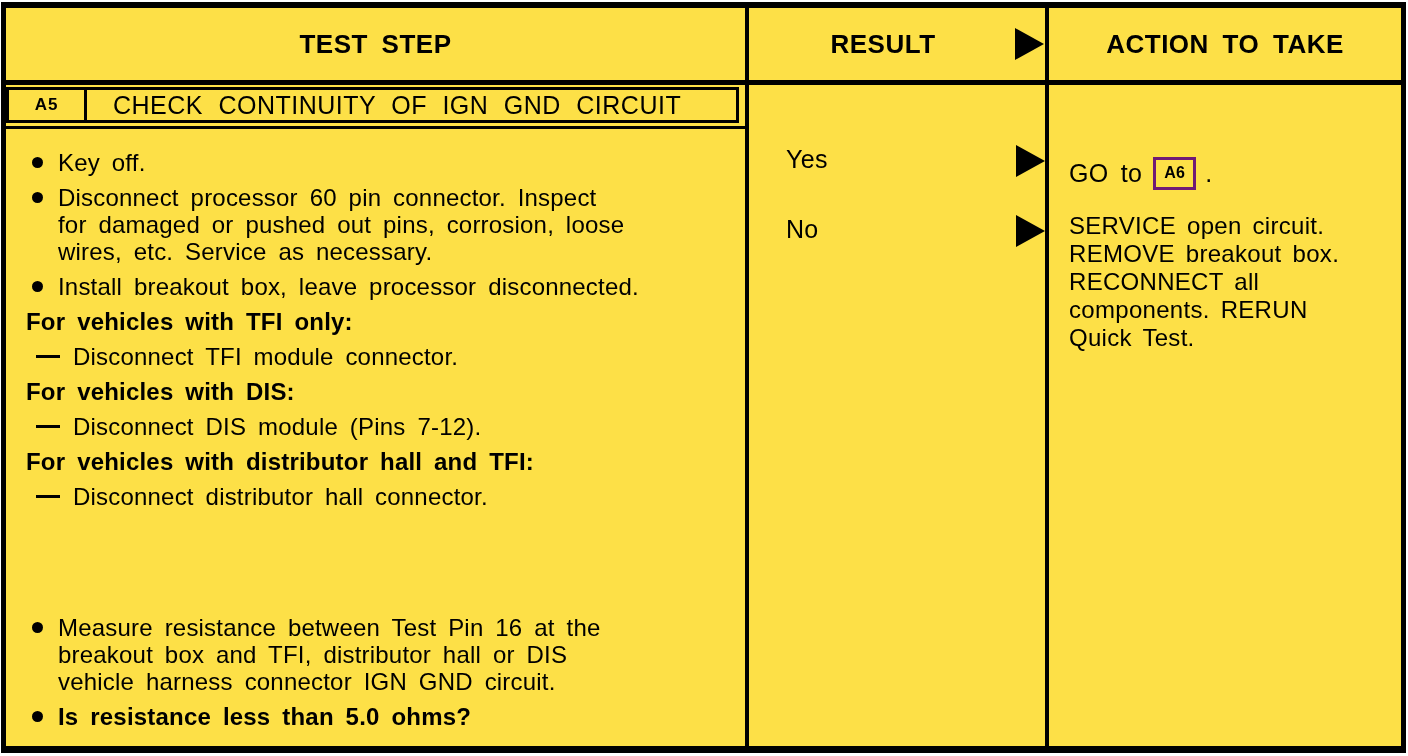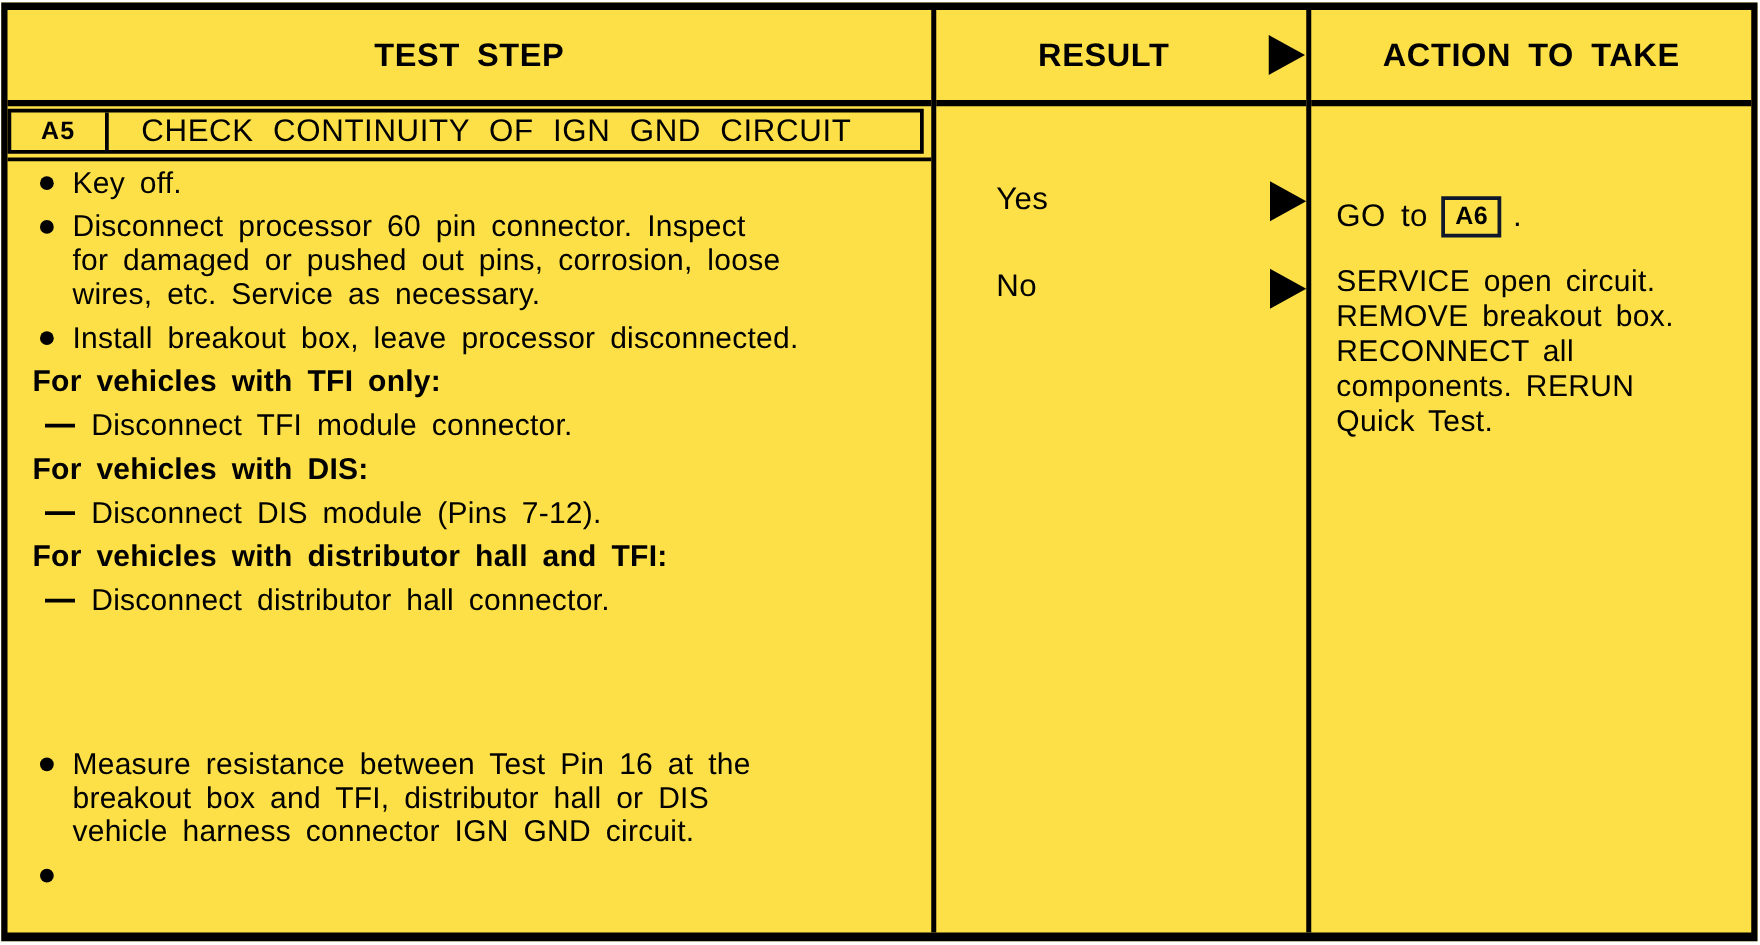--- a/index.html
+++ b/index.html
@@ -45,70 +45,70 @@
   .step-head{
     display:flex;flex-direction:row;
     margin:2px 6px 0 0;
     border:3px solid #000;
     height:30px;
   }
   .step-id{
     width:75px;flex:none;
     border-right:3px solid #000;
     display:flex;align-items:center;justify-content:center;
-    font-weight:bold;font-size:20px;letter-spacing:1px;
+    font-weight:bold;font-size:17px;letter-spacing:1px;
   }
   .step-title{
     flex:1;display:flex;align-items:center;
     padding-left:26px;
     font-size:25px;letter-spacing:0.5px;word-spacing:8px;
     white-space:nowrap;overflow:hidden;
   }
   .step-rule{height:3px;background:#000;margin-top:3px;}
   
   .step-items{
-    padding:4px 8px 0 20px;
+    padding:20px 8px 0 20px;
     font-size:24px;line-height:27px;
     word-spacing:5px;letter-spacing:0.2px;
   }
   .item{position:relative;margin:0 0 8px 0;white-space:pre-line;}
   .item.bullet{padding-left:32px;}
   .item.dash{padding-left:47px;}
   .item.heading{font-weight:bold;}
   .item.bold-text{font-weight:bold;}
   .item.gap-before{margin-top:104px;}
   .bullet-icon{
     position:absolute;left:6px;top:8px;
     width:11px;height:11px;border-radius:50%;background:#000;
   }
   .dash-icon{
     position:absolute;left:10px;top:12px;
     width:24px;height:3px;background:#000;
   }
   
-  .result-row{position:absolute;left:17px;right:0;height:34px;}
+  .result-row{position:absolute;left:6px;right:0;height:34px;}
   .result-row .label{
     position:absolute;left:31px;top:0;
     font-size:25px;letter-spacing:0.3px;
   }
   .result-row .tri{position:absolute;right:0;top:0;}
   .row-yes{top:60px;}
   .row-no{top:130px;}
   
   .go-line{
     position:absolute;left:20px;top:72px;
     font-size:25px;letter-spacing:0.3px;word-spacing:5px;
     display:flex;align-items:center;
   }
   .step-ref-box{
     display:inline-block;
-    border:3px solid #0f172a;
+    border:3px solid #701a75;
     padding:0 8px 1px 8px;
     margin:0 9px 0 11px;
-    font-weight:bold;font-size:20px;
+    font-weight:bold;font-size:16px;
     line-height:26px;
     text-align:right;
   }
   .service-block{
     position:absolute;left:20px;top:127px;width:340px;
     font-size:24px;line-height:28px;
     letter-spacing:0.3px;word-spacing:4px;
     white-space:pre-line;
   }
 </style>
@@ -136,21 +136,21 @@
             <div class="item bullet"><span class="bullet-icon"></span><span>Install breakout box, leave processor disconnected.</span></div>
             <div class="item heading"><span>For vehicles with TFI only:</span></div>
             <div class="item dash"><span class="dash-icon"></span><span>Disconnect TFI module connector.</span></div>
             <div class="item heading"><span>For vehicles with DIS:</span></div>
             <div class="item dash"><span class="dash-icon"></span><span>Disconnect DIS module (Pins 7-12).</span></div>
             <div class="item heading"><span>For vehicles with distributor hall and TFI:</span></div>
             <div class="item dash"><span class="dash-icon"></span><span>Disconnect distributor hall connector.</span></div>
             <div class="item bullet gap-before"><span class="bullet-icon"></span><span>Measure resistance between Test Pin 16 at the
 breakout box and TFI, distributor hall or DIS
 vehicle harness connector IGN GND circuit.</span></div>
-            <div class="item bullet bold-text"><span class="bullet-icon"></span></div>
+            <div class="item bullet bold-text"><span class="bullet-icon"></span><span>Is resistance less than 5.0 ohms?</span></div>
           </div>
       </div>
     </div>
 
     <div class="col col-result">
       <div class="col-header">
         <span class="result-label-wrap">RESULT</span>
         <span class="tri hdr-tri"></span>
       </div>
       <div class="col-body">

